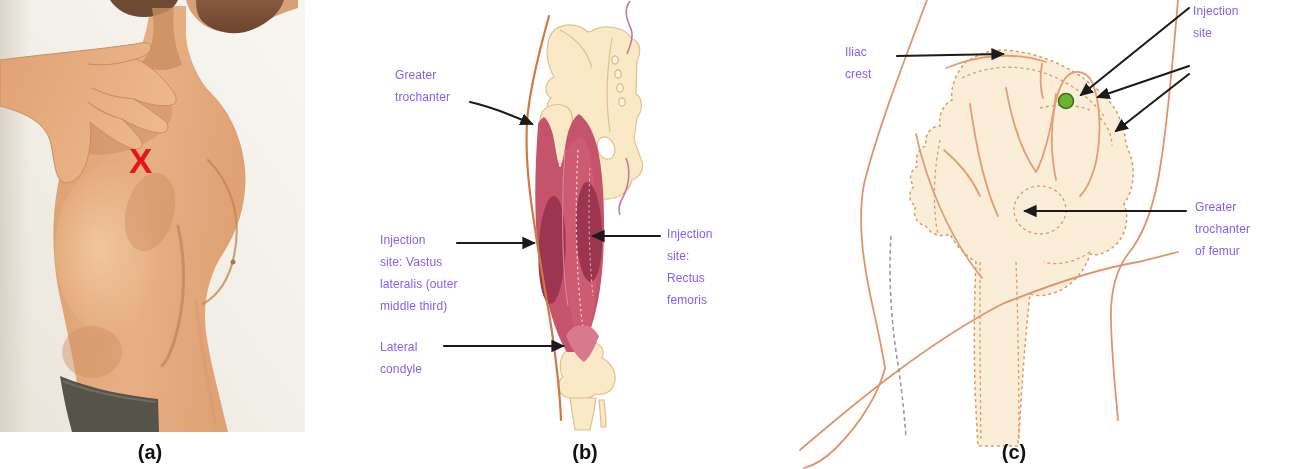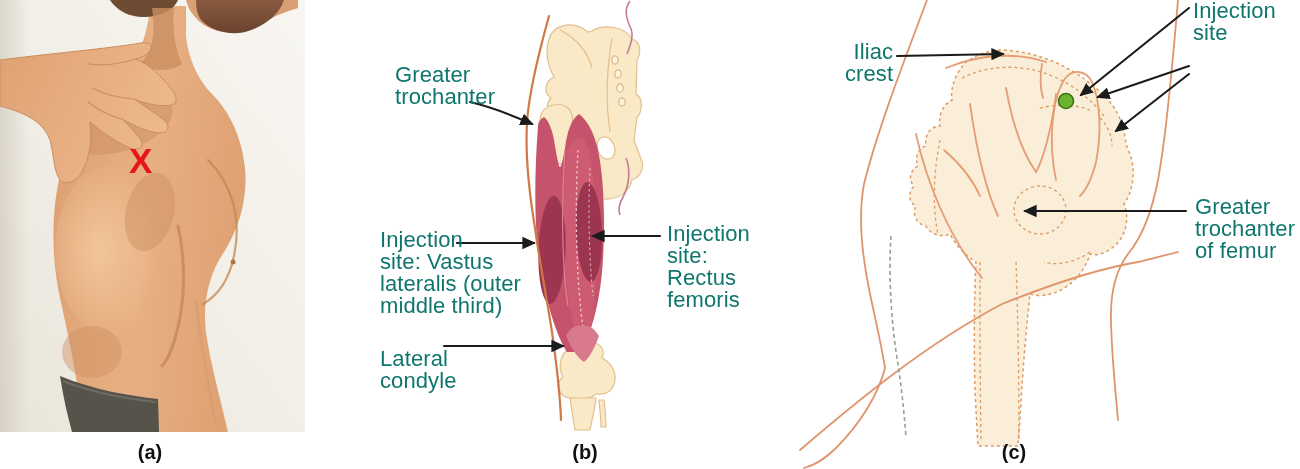--- a/index.html
+++ b/index.html
@@ -1,20 +1,20 @@
 <!DOCTYPE html>
 <html><head>
 <meta charset="utf-8">
 <style>
   html,body{margin:0;padding:0;background:#ffffff;}
   body{width:1300px;height:469px;position:relative;overflow:hidden;
        font-family:"Liberation Sans",sans-serif;}
   .canvas{position:absolute;inset:0;width:1300px;height:469px;}
   svg.art{position:absolute;left:0;top:0;display:block;}
-  .lbl{position:absolute;font-size:22px;line-height:22px;color:#0f766e;
+  .lbl{position:absolute;font-size:12px;line-height:22px;color:#8b5cf6;
        white-space:pre-line;letter-spacing:.1px;z-index:3;}
   .cap{position:absolute;top:441px;font-weight:bold;font-size:20px;color:#111;
        transform:translateX(-50%);z-index:3;}
   .xmark{position:absolute;left:129px;top:143px;color:#e81717;font-size:35px;
          font-weight:bold;line-height:1;z-index:3;}
 </style>
 </head>
 <body>
 
 <div class="canvas">
@@ -200,24 +200,24 @@
 <div class="lbl" style="left:395px;top:64px;">Greater
 trochanter</div>
 <div class="lbl" style="left:380px;top:229px;">Injection
 site: Vastus
 lateralis (outer
 middle third)</div>
 <div class="lbl" style="left:667px;top:223px;">Injection
 site:
 Rectus
 femoris</div>
-<div class="lbl" style="left:380px;top:348px;">Lateral
+<div class="lbl" style="left:380px;top:336px;">Lateral
 condyle</div>
 
-<div class="lbl" style="left:845px;top:41px;text-align:right;">Iliac
+<div class="lbl" style="left:845px;top:41px;">Iliac
 crest</div>
 <div class="lbl" style="left:1193px;top:0px;">Injection
 site</div>
 <div class="lbl" style="left:1195px;top:196px;">Greater
 trochanter
 of femur</div>
 
 <div class="cap" style="left:150px;">(a)</div>
 <div class="cap" style="left:585px;">(b)</div>
 <div class="cap" style="left:1014px;">(c)</div>

